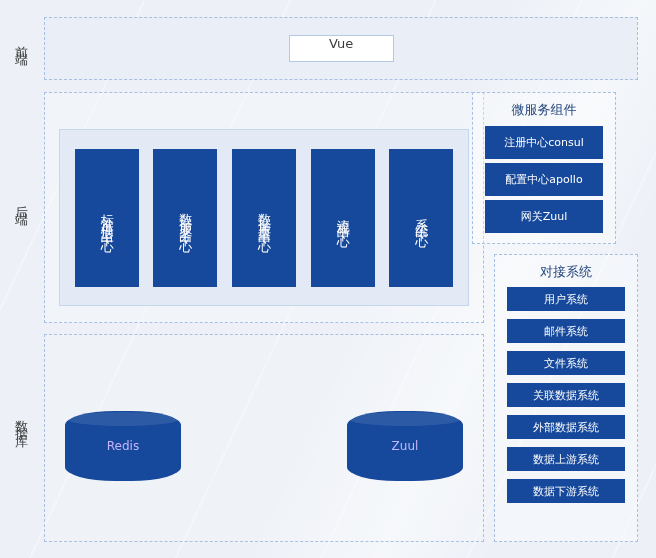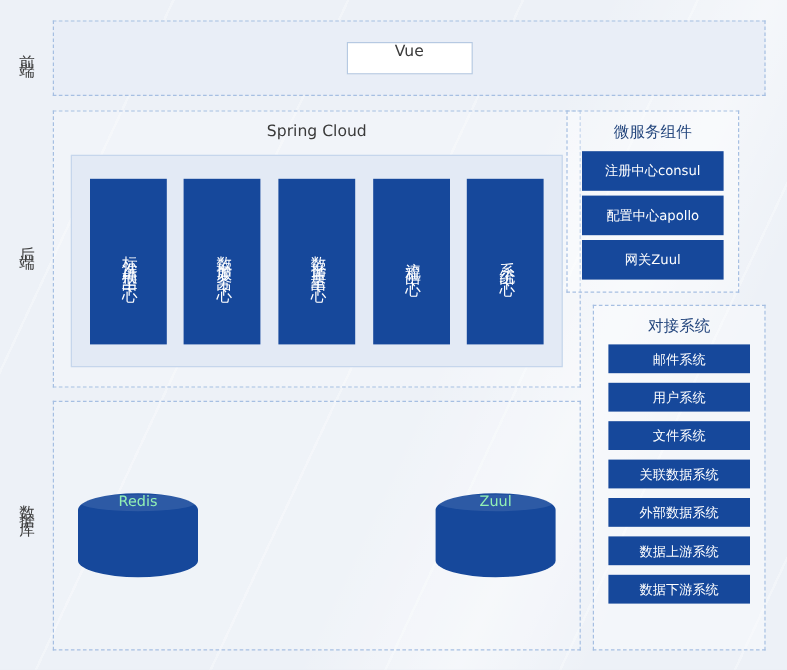--- a/index.html
+++ b/index.html
@@ -119,25 +119,25 @@
     left: 44px; top: 334px; width: 440px; height: 208px;
     background: rgba(255,255,255,0.15);
   }
   .cyl-row {
     position: absolute;
     left: 20px; right: 20px; top: 76px;
     display: flex; justify-content: space-between;
   }
   .cylinder {
     position: relative;
-    width: 100px; height: 70px;
+    width: 116px; height: 70px;
     background: #16489b;
     border-radius: 50px / 14px;
-    color: #86efac;
-    display: flex; justify-content: center;
+    color: #c4b5fd;
+    display: flex; align-items: center; justify-content: center;
     font-size: 12px;
   }
   .cylinder::before {
     content: "";
     position: absolute;
     left: 2px; right: 2px; top: 1px;
     height: 14px;
     border-radius: 50%;
     background: rgba(255,255,255,0.10);
     pointer-events: none;
@@ -152,21 +152,20 @@
   <div class="row-label pos-backend">后端</div>
   <div class="row-label pos-database">数据库</div>
 
   <section class="box frontend-box">
     <div class="vue-node">
       <span>Vue</span>
     </div>
   </section>
 
   <section class="box spring-box">
-    <div class="spring-title">Spring Cloud</div>
     <div class="inner-panel">
       <div class="pillar">
         <span class="vtext">标准模型中心</span>
       </div>
       <div class="pillar">
         <span class="vtext">数据服务中心</span>
       </div>
       <div class="pillar">
         <span class="vtext">数据质量中心</span>
       </div>
@@ -193,22 +192,22 @@
       <div class="micro-item">
         <span>网关</span>
         <span>Zuul</span>
       </div>
     </div>
   </section>
 
   <section class="box side-box sys-box">
     <div class="side-title">对接系统</div>
     <div class="side-items sys-items">
+      <div class="sys-item">用户系统</div>
       <div class="sys-item">邮件系统</div>
-      <div class="sys-item">用户系统</div>
       <div class="sys-item">文件系统</div>
       <div class="sys-item">关联数据系统</div>
       <div class="sys-item">外部数据系统</div>
       <div class="sys-item">数据上游系统</div>
       <div class="sys-item">数据下游系统</div>
     </div>
   </section>
 
   <section class="box db-box">
     <div class="cyl-row">

